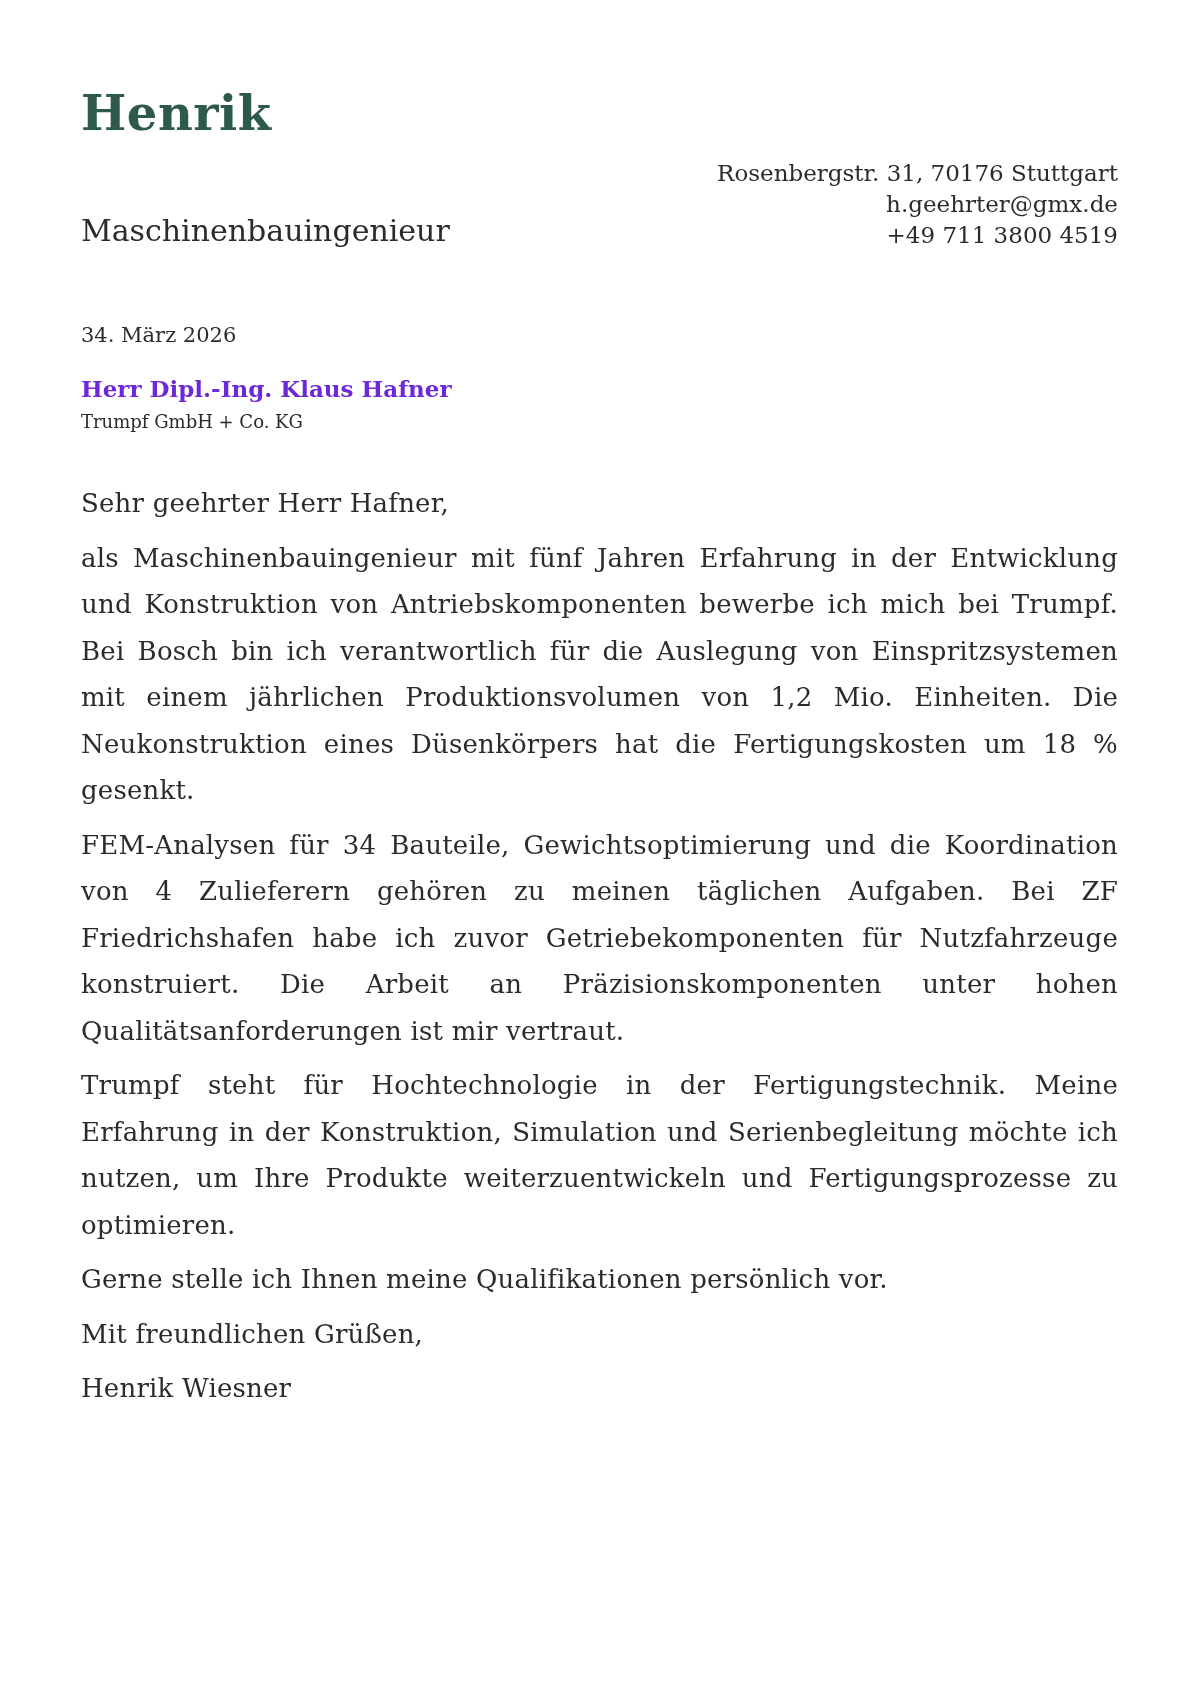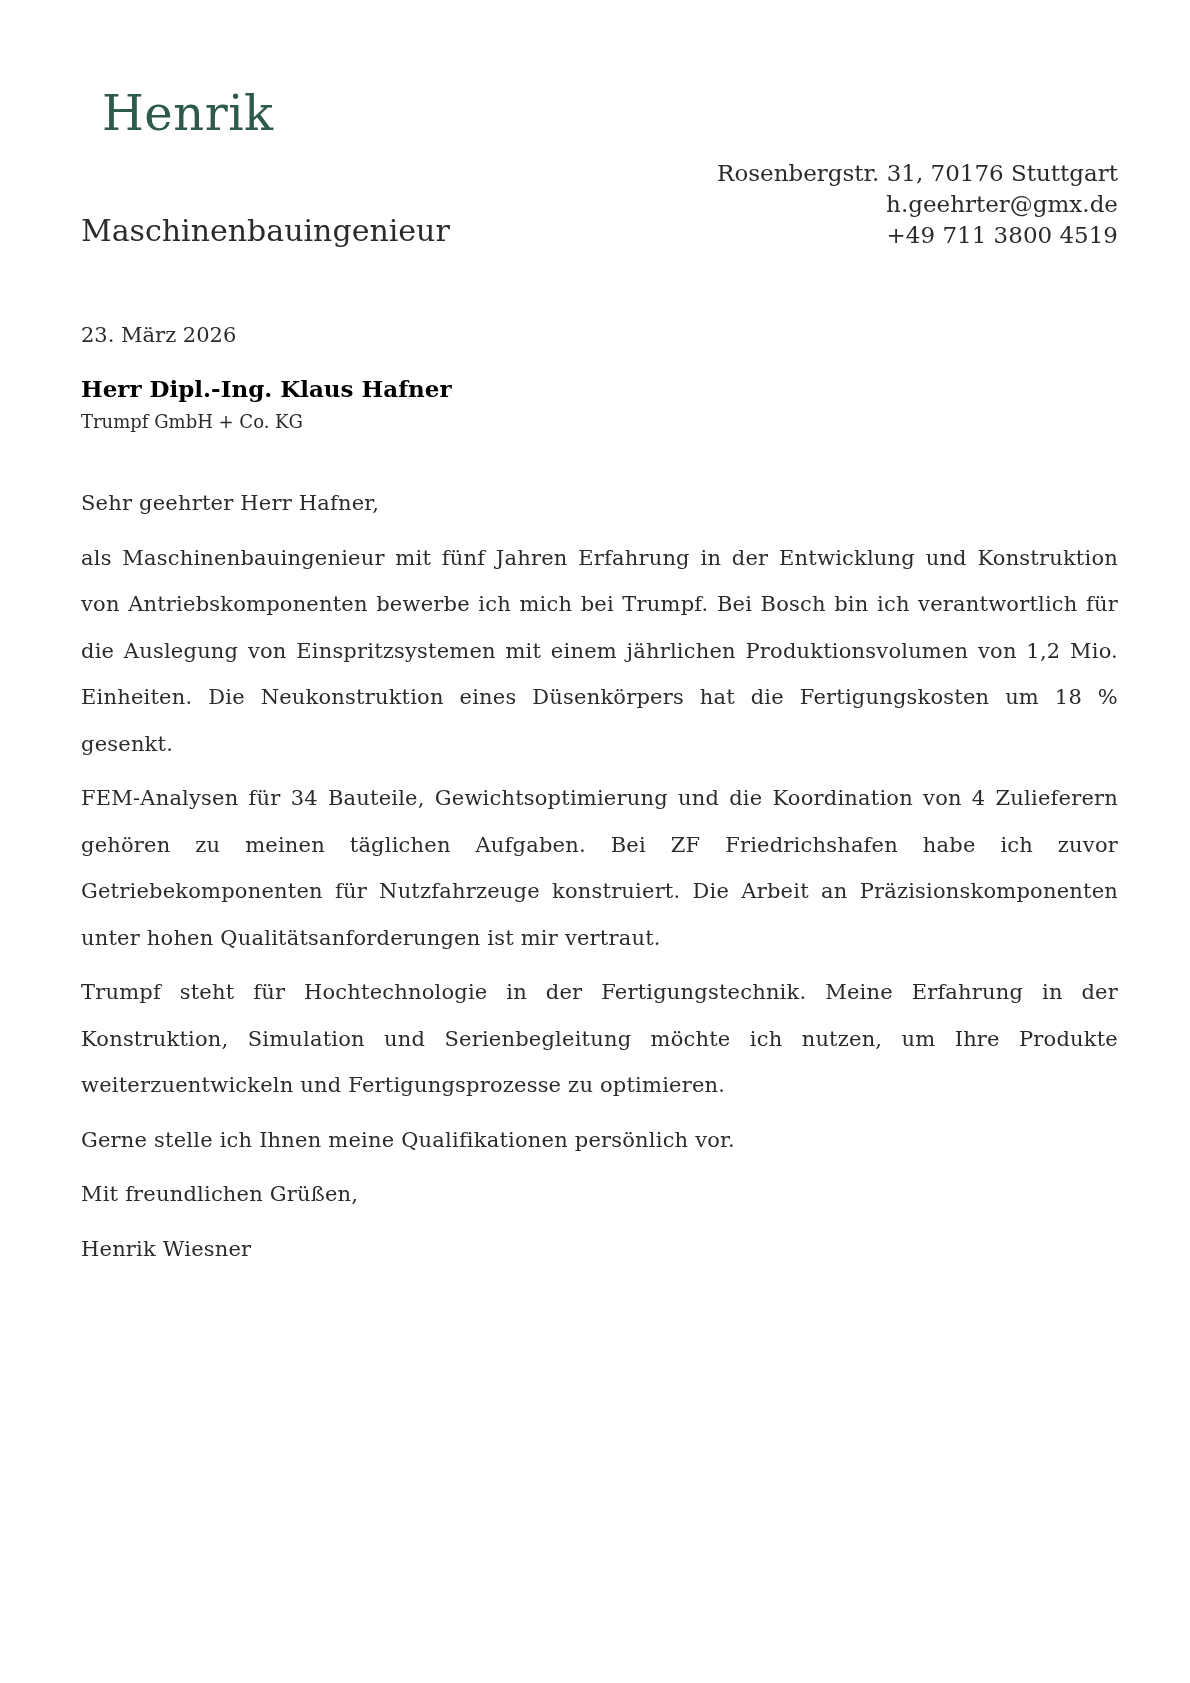--- a/index.html
+++ b/index.html
@@ -23,26 +23,25 @@
     }
     .header {
       position: relative;
       height: 260px;
     }
     .name {
       position: absolute;
       left: 0;
       top: 80px;
       font-family: "DejaVu Serif", serif;
-      font-weight: normal;
+      font-weight: bold;
       font-size: 48px;
       line-height: 66px;
       color: #2d5a4a;
       letter-spacing: 0.5px;
-      margin-left: 21px;
     }
     .name div { white-space: nowrap; }
     .job-title {
       position: absolute;
       left: 0;
       top: 216px;
       font-size: 30px;
       line-height: 30px;
       color: #2b2b2b;
     }
@@ -62,35 +61,35 @@
       font-size: 21px;
       line-height: 30px;
     }
     .recipient-name {
       position: absolute;
       left: 0;
       top: 373px;
       font-size: 23px;
       line-height: 32px;
       font-weight: bold;
-      color: #000000;
+      color: #6d28d9;
     }
     .recipient-company {
       position: absolute;
       left: 0;
       top: 406px;
       font-size: 18px;
       line-height: 32px;
     }
     .body {
       position: absolute;
       left: 0;
       top: 480px;
       width: 1037px;
-      font-size: 21px;
+      font-size: 26px;
       line-height: 46.5px;
       letter-spacing: 0.2px;
     }
     .body p {
       margin: 0 0 8px 0;
       text-align: justify;
     }
   </style>
 </head>
 <body>
@@ -101,21 +100,21 @@
       <div>Henrik</div>
     </div>
     <div class="job-title">Maschinenbauingenieur</div>
     <div class="contact">
       <div>Rosenbergstr. 31, 70176 Stuttgart</div>
       <div>h.geehrter@gmx.de</div>
       <div>+49 711 3800 4519</div>
     </div>
   </div>
 
-  <div class="date">23. März 2026</div>
+  <div class="date">34. März 2026</div>
   <div class="recipient-name">Herr Dipl.-Ing. Klaus Hafner</div>
   <div class="recipient-company">Trumpf GmbH + Co. KG</div>
 
   <div class="body">
     <p>Sehr geehrter Herr Hafner,</p>
     <p>als Maschinenbauingenieur mit fünf Jahren Erfahrung in der Entwicklung und Konstruktion von Antriebskomponenten bewerbe ich mich bei Trumpf. Bei Bosch bin ich verantwortlich für die Auslegung von Einspritzsystemen mit einem jährlichen Produktionsvolumen von 1,2 Mio. Einheiten. Die Neukonstruktion eines Düsenkörpers hat die Fertigungskosten um 18 % gesenkt.</p>
     <p>FEM-Analysen für 34 Bauteile, Gewichtsoptimierung und die Koordination von 4 Zulieferern gehören zu meinen täglichen Aufgaben. Bei ZF Friedrichshafen habe ich zuvor Getriebekomponenten für Nutzfahrzeuge konstruiert. Die Arbeit an Präzisionskomponenten unter hohen Qualitätsanforderungen ist mir vertraut.</p>
     <p>Trumpf steht für Hochtechnologie in der Fertigungstechnik. Meine Erfahrung in der Konstruktion, Simulation und Serienbegleitung möchte ich nutzen, um Ihre Produkte weiterzuentwickeln und Fertigungsprozesse zu optimieren.</p>
     <p>Gerne stelle ich Ihnen meine Qualifikationen persönlich vor.</p>
     <p>Mit freundlichen Grüßen,</p>

